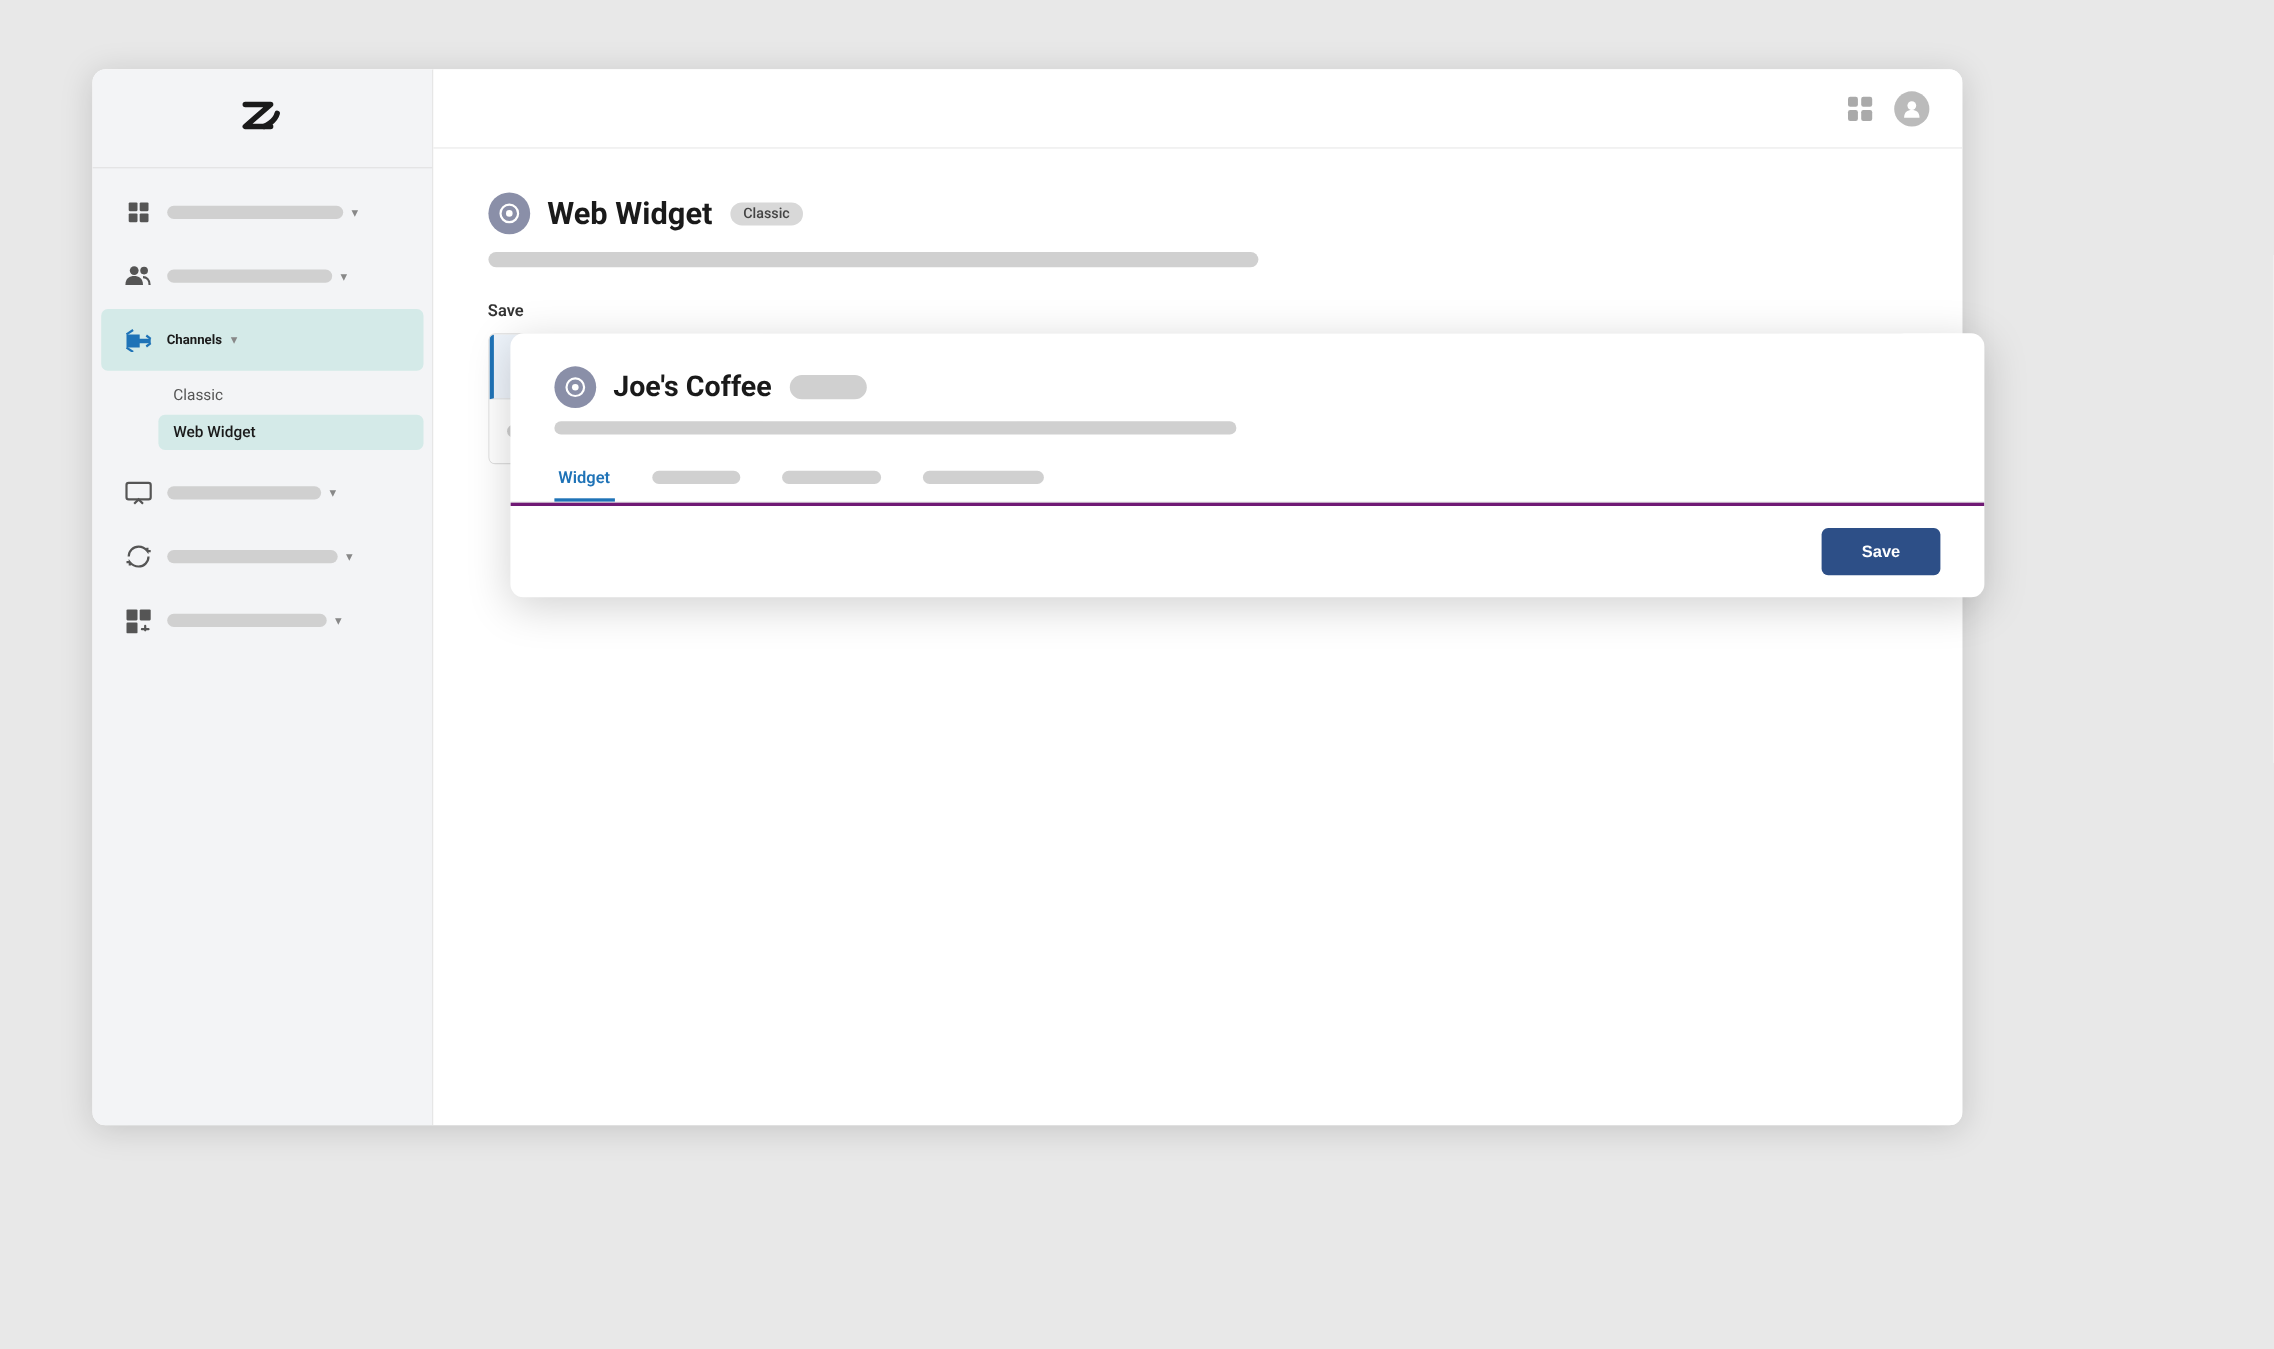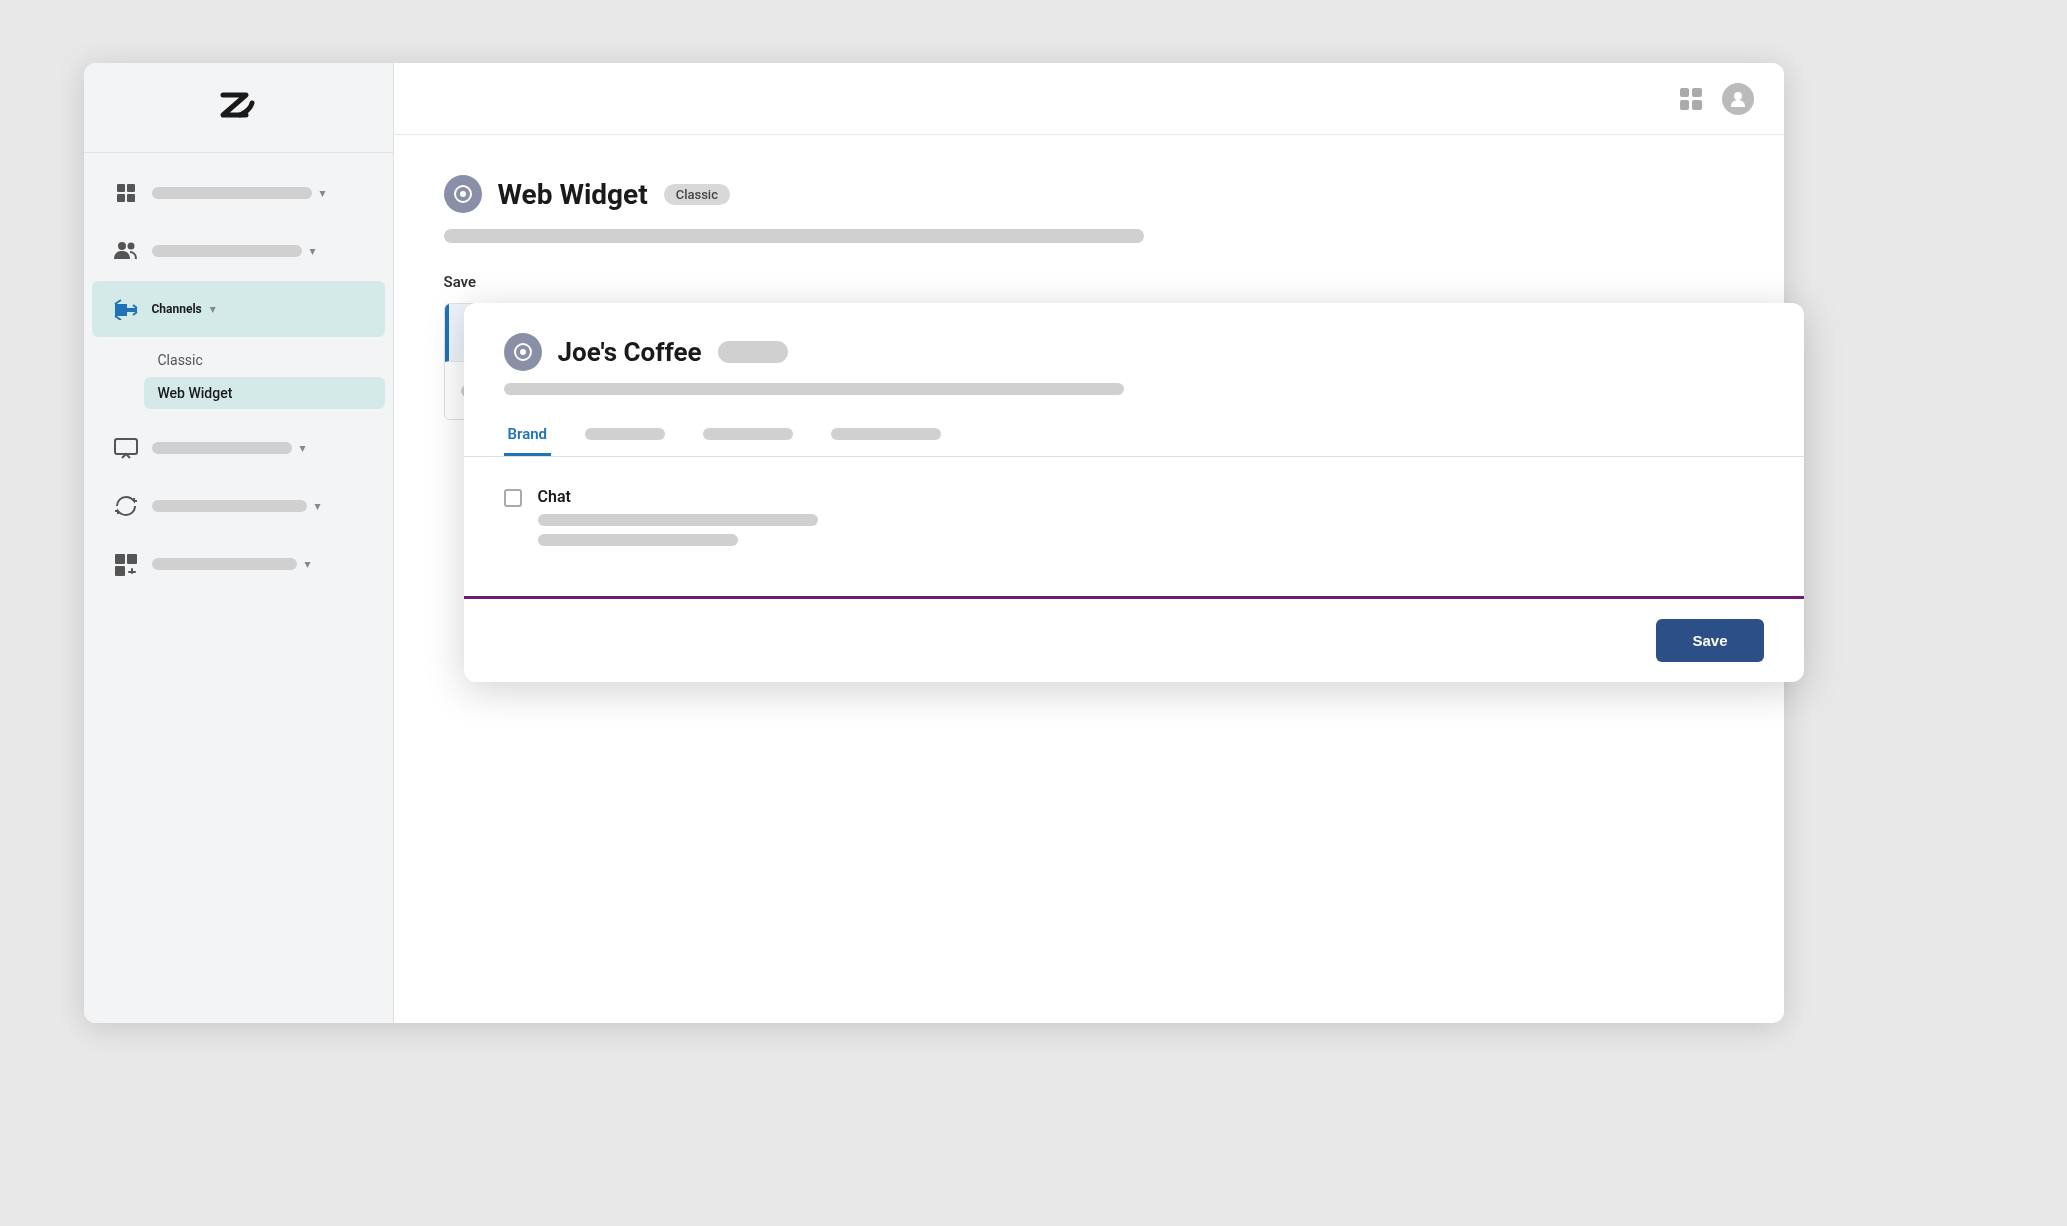--- a/index.html
+++ b/index.html
@@ -586,41 +586,31 @@
             <circle cx="10" cy="10" r="3"></circle>
             <circle cx="10" cy="10" r="8" fill="none" stroke="white" stroke-width="2"></circle>
           </svg>
         </div>
         <h2 class="detail-card-title">Joe's Coffee</h2>
         <div class="detail-card-badge"></div>
       </div>
       <div class="detail-card-subtitle"></div>
 
       <div class="detail-card-tabs">
-        <div class="tab-item active">Brand</div>
+        <div class="tab-item active">Widget</div>
         <div class="tab-item" style="display:flex;align-items:center;">
           <div class="tab-placeholder" style="width:80px;"></div>
         </div>
         <div class="tab-item" style="display:flex;align-items:center;">
           <div class="tab-placeholder" style="width:90px;"></div>
         </div>
         <div class="tab-item" style="display:flex;align-items:center;">
           <div class="tab-placeholder" style="width:110px;"></div>
         </div>
       </div>
     </div>
 
-    <div class="detail-card-body">
-      <div class="chat-section">
-        <div class="chat-checkbox"></div>
-        <div>
-          <div class="chat-label">Chat</div>
-          <div class="chat-desc-1"></div>
-          <div class="chat-desc-2"></div>
-        </div>
-      </div>
-    </div>
 
     <div class="detail-card-footer">
       <button class="save-button">Save</button>
     </div>
   </div>
 </div>
 
 </body></html>

